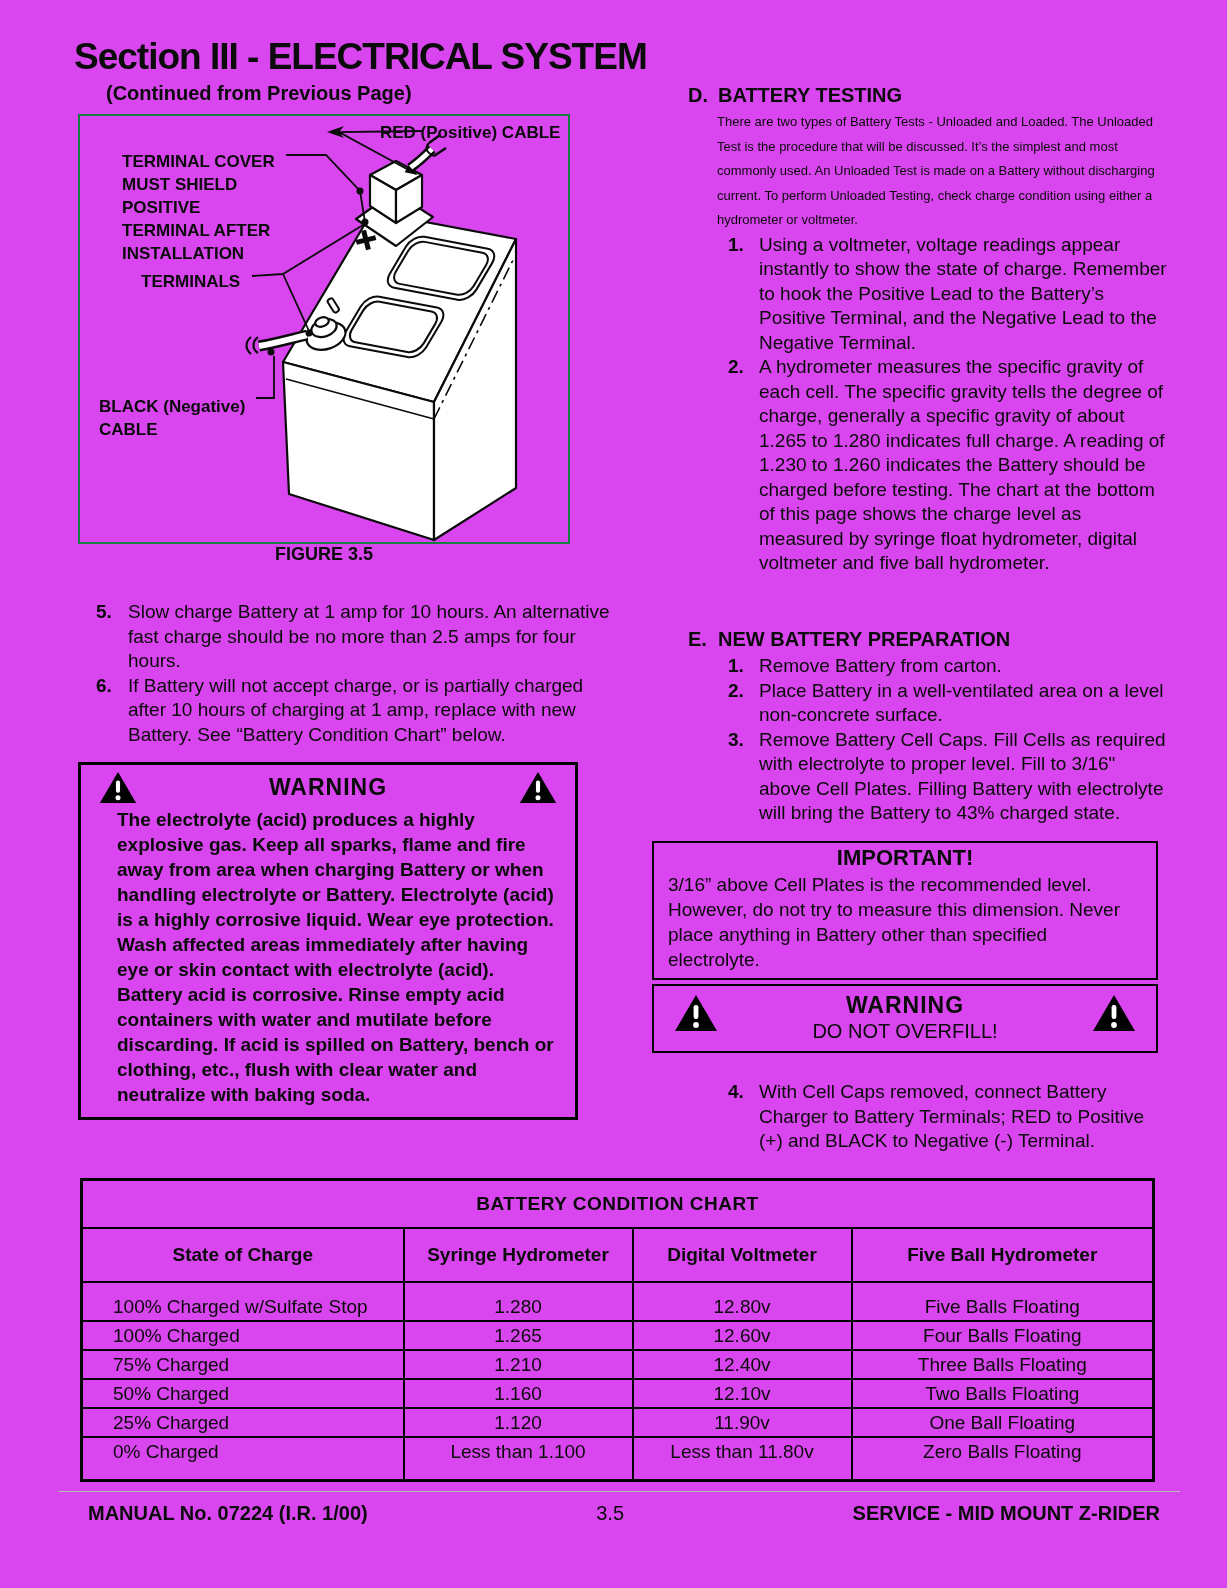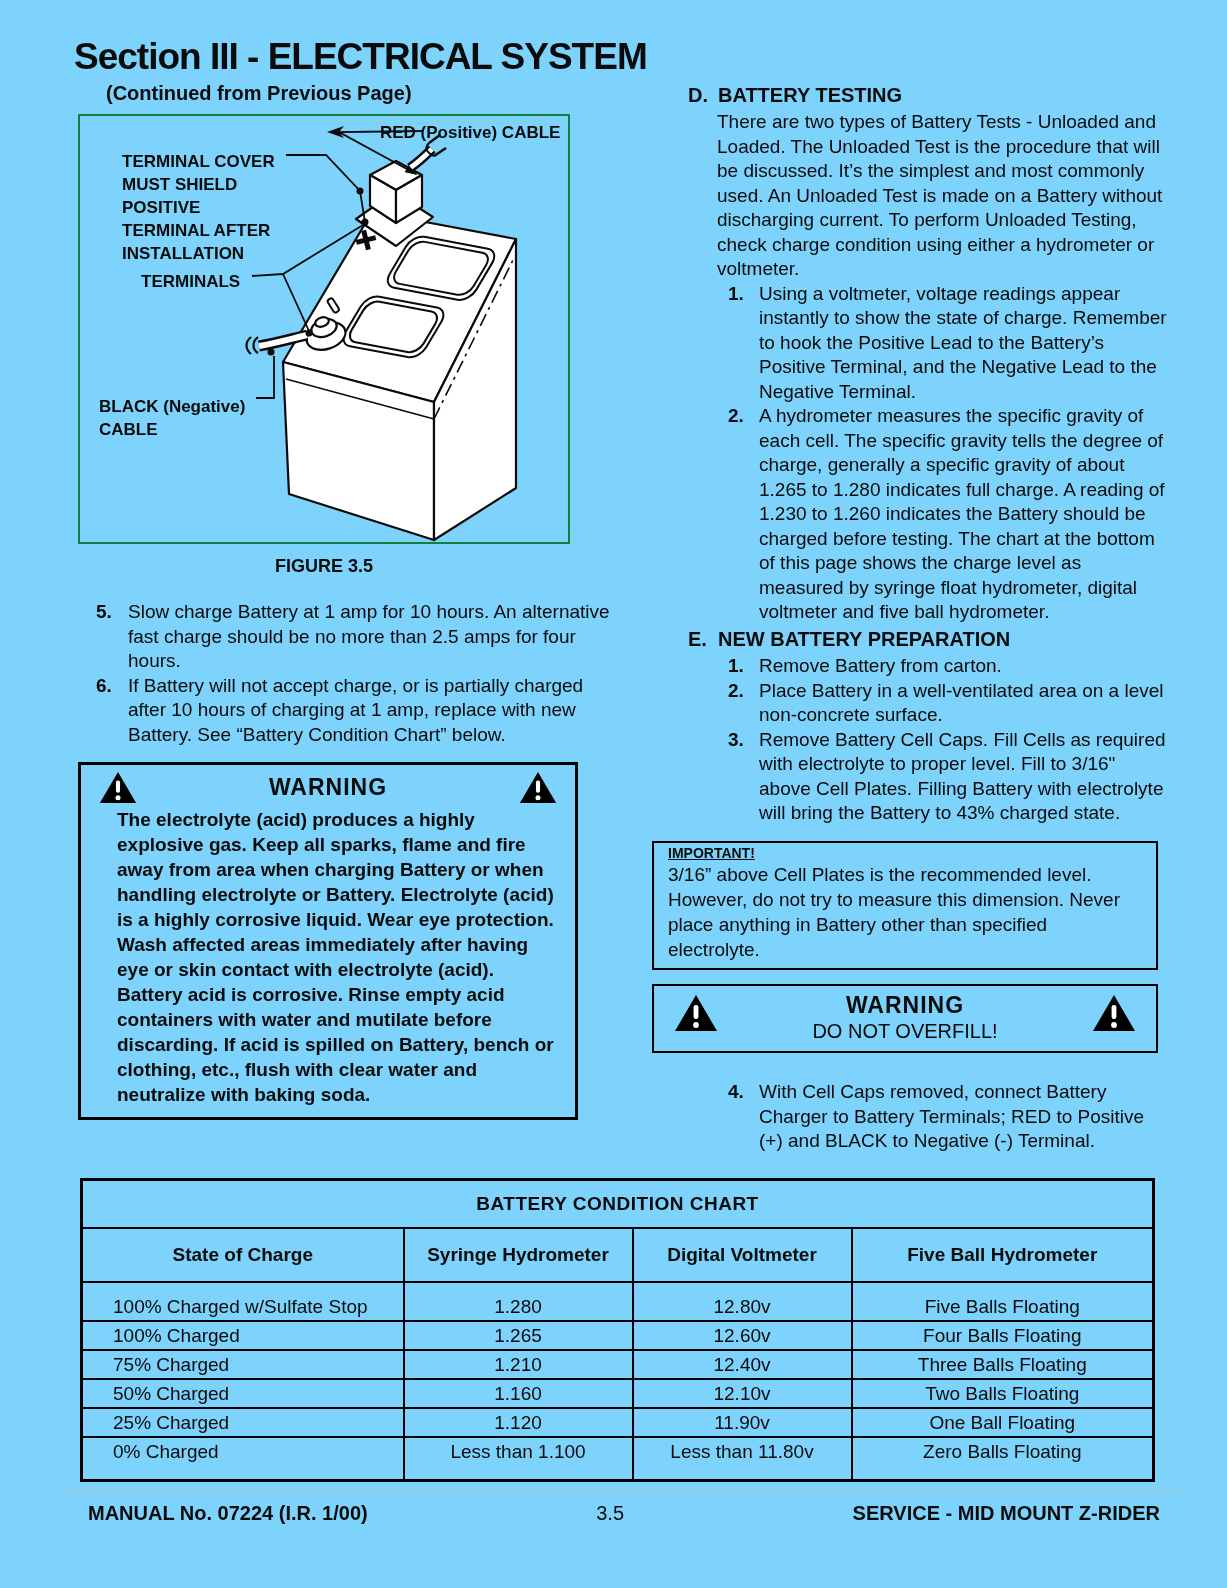--- a/index.html
+++ b/index.html
@@ -1,47 +1,47 @@
 <!DOCTYPE html>
 <html><head>
 <meta charset="utf-8">
 <style>
   html,body{margin:0;padding:0;background:#fff;}
-  .page{position:relative;width:1227px;height:1588px;background:#7dd3fc;color:#0b0b0b;
+  .page{position:relative;width:1227px;height:1588px;background:#d946ef;color:#0b0b0b;
         font-family:"Liberation Sans",sans-serif;overflow:hidden;}
   .abs{position:absolute;}
 
   .sec-title{left:74px;top:36px;font-size:37px;font-weight:bold;letter-spacing:-1px;white-space:nowrap;}
   .sec-subtitle{left:106px;top:82px;font-size:20px;font-weight:bold;white-space:nowrap;}
 
   .figure-frame{left:78px;top:114px;width:488px;height:426px;border:2px solid #15803d;}
   .figure-frame svg{display:block;width:100%;height:100%;}
   .fig-label{font-weight:bold;font-size:17px;fill:#0b0b0b;}
-  .figure-caption{left:78px;top:556px;width:492px;text-align:center;font-size:18px;font-weight:bold;}
+  .figure-caption{left:78px;top:544px;width:492px;text-align:center;font-size:18px;font-weight:bold;}
 
   .list-left{left:96px;top:600px;width:528px;font-size:19px;line-height:24.5px;}
   .li-item{display:flex;}
   .li-num{width:32px;flex:none;font-weight:bold;}
   .li-text{flex:1;}
 
   .warnbox1{left:78px;top:762px;width:474px;border:3px solid #000;padding:4px 10px 10px 10px;}
   .warn-head{display:flex;align-items:center;justify-content:space-between;padding:2px 8px 0 8px;}
   .warn-title{font-size:23px;font-weight:bold;letter-spacing:1px;}
   .warn-body{font-size:19px;font-weight:bold;line-height:25px;padding:3px 2px 0 26px;}
 
   .rightblock{left:652px;width:506px;}
   .sec-head{display:flex;font-size:20px;font-weight:bold;margin-left:36px;}
   .sec-letter{width:30px;flex:none;}
-  .para{margin-left:65px;width:446px;font-size:19px;line-height:24.5px;margin-top:3px;}
+  .para{margin-left:65px;width:446px;font-size:13px;line-height:24.5px;margin-top:3px;}
   .ritem{display:flex;margin-left:76px;width:442px;font-size:19px;line-height:24.5px;}
   .ri-num{width:31px;flex:none;font-weight:bold;}
   .ri-text{flex:1;}
 
   .impbox{left:652px;top:841px;width:474px;border:2px solid #000;padding:2px 14px 6px 14px;}
-  .imp-title{font-size:14px;font-weight:bold;text-decoration:underline;}
+  .imp-title{text-align:center;font-size:22px;font-weight:bold;}
   .imp-body{font-size:19px;line-height:25px;margin-top:1px;}
 
   .warnbox2{left:652px;top:984px;width:474px;border:2px solid #000;padding:6px 14px 8px 14px;position:absolute;}
   .warn2-inner{position:relative;}
   .warn2-title{text-align:center;font-size:23px;font-weight:bold;letter-spacing:1px;}
   .warn2-sub{text-align:center;font-size:20px;font-weight:normal;margin-top:1px;}
   .tri-left{position:absolute;left:6px;top:2px;}
   .tri-right{position:absolute;right:6px;top:2px;}
 
   .item4wrap{left:652px;top:1080px;width:506px;}

